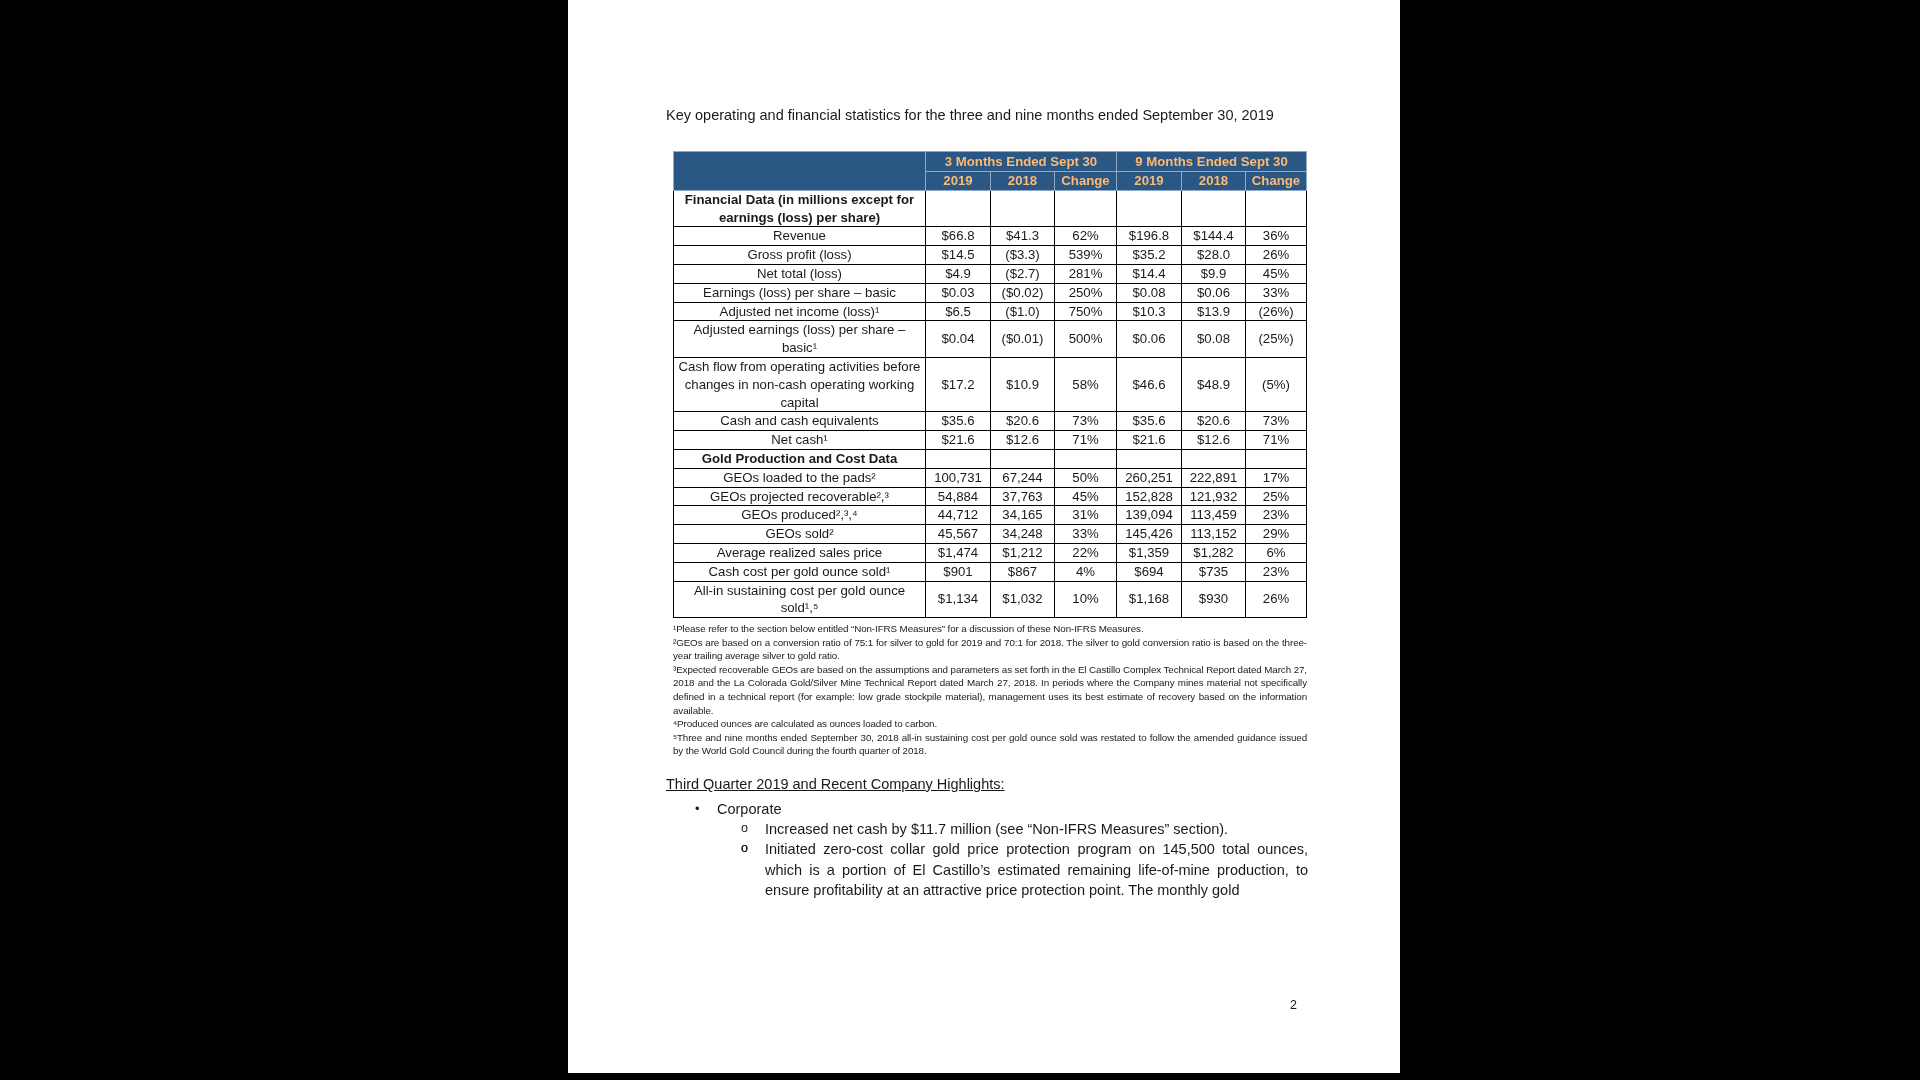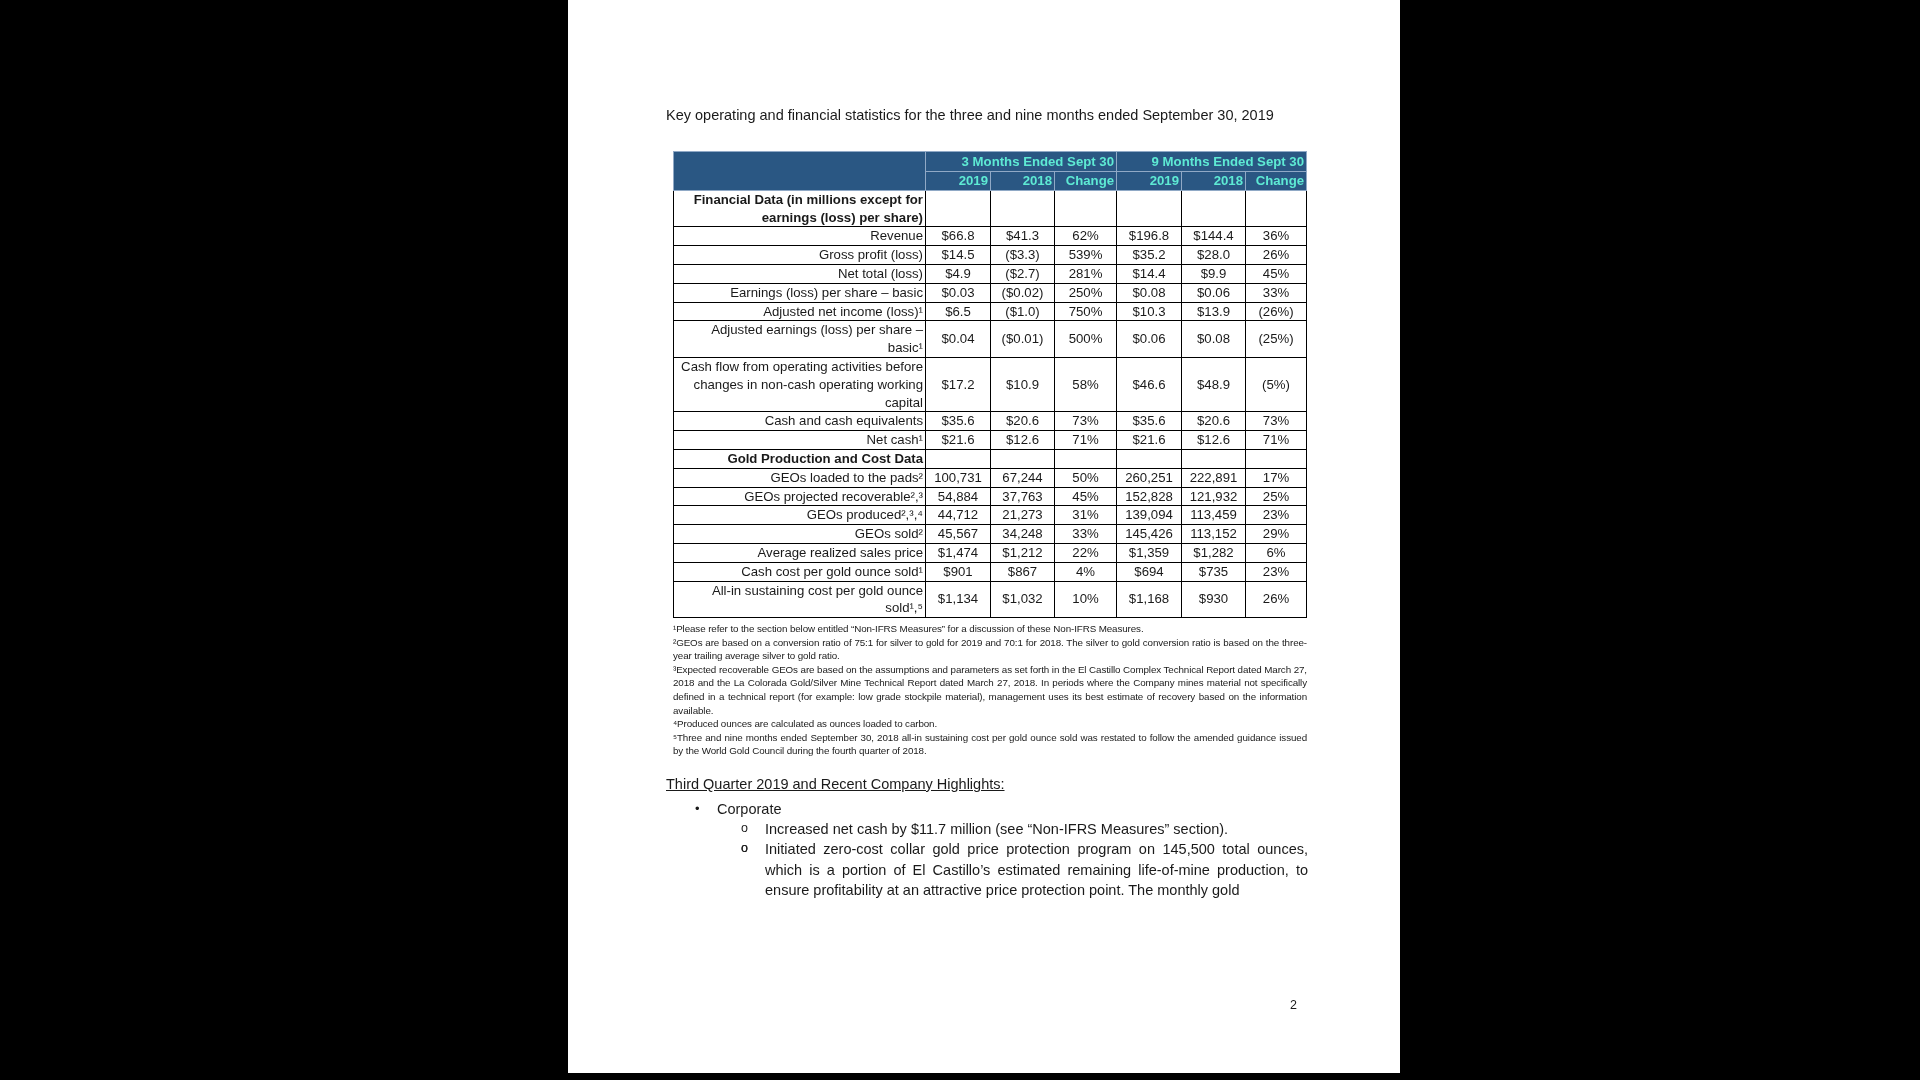--- a/index.html
+++ b/index.html
@@ -17,26 +17,26 @@
   table.fin{
     position:absolute;left:105px;top:151px;width:633px;
     border-collapse:collapse;table-layout:fixed;
     font-size:13.2px;
   }
   table.fin td,table.fin th{
     border:1px solid #000;vertical-align:middle;
     padding:0 2px;line-height:17.8px;overflow:hidden;
   }
   table.fin th{
-    background:#2A5783;color:#5eead4;font-weight:bold;text-align:right;
+    background:#2A5783;color:#fdba74;font-weight:bold;text-align:center;
     border:1px solid #90A9C6;
   }
   table.fin tr.h1 th{height:19px;}
   table.fin tr.h2 th{height:17px;}
-  td.lbl{text-align:right;padding:0 2px 0 4px;margin-top:48px;}
+  td.lbl{text-align:center;padding:0 2px 0 4px;margin-top:48px;}
   td.val{text-align:center;}
   tr.section td.lbl{font-weight:bold;}
   .footnotes{
     position:absolute;left:105px;top:622px;width:634px;
     font-size:9.8px;line-height:13.6px;letter-spacing:-0.1px;
   }
   .footnotes p{margin:0;text-align:justify;}
   .hl{position:absolute;left:98px;top:775px;width:644px;font-size:14.5px;}
   .hl-heading{font-weight:normal;text-decoration:underline;line-height:19px;}
   .bullet-row{position:relative;padding-left:51px;line-height:20px;margin-top:5px;}
@@ -192,21 +192,21 @@
       <td class="val">54,884</td>
           <td class="val">37,763</td>
           <td class="val">45%</td>
           <td class="val">152,828</td>
           <td class="val">121,932</td>
           <td class="val">25%</td>
     </tr>
     <tr>
       <td class="lbl">GEOs produced²,³,⁴</td>
       <td class="val">44,712</td>
-          <td class="val">21,273</td>
+          <td class="val">34,165</td>
           <td class="val">31%</td>
           <td class="val">139,094</td>
           <td class="val">113,459</td>
           <td class="val">23%</td>
     </tr>
     <tr>
       <td class="lbl">GEOs sold²</td>
       <td class="val">45,567</td>
           <td class="val">34,248</td>
           <td class="val">33%</td>

